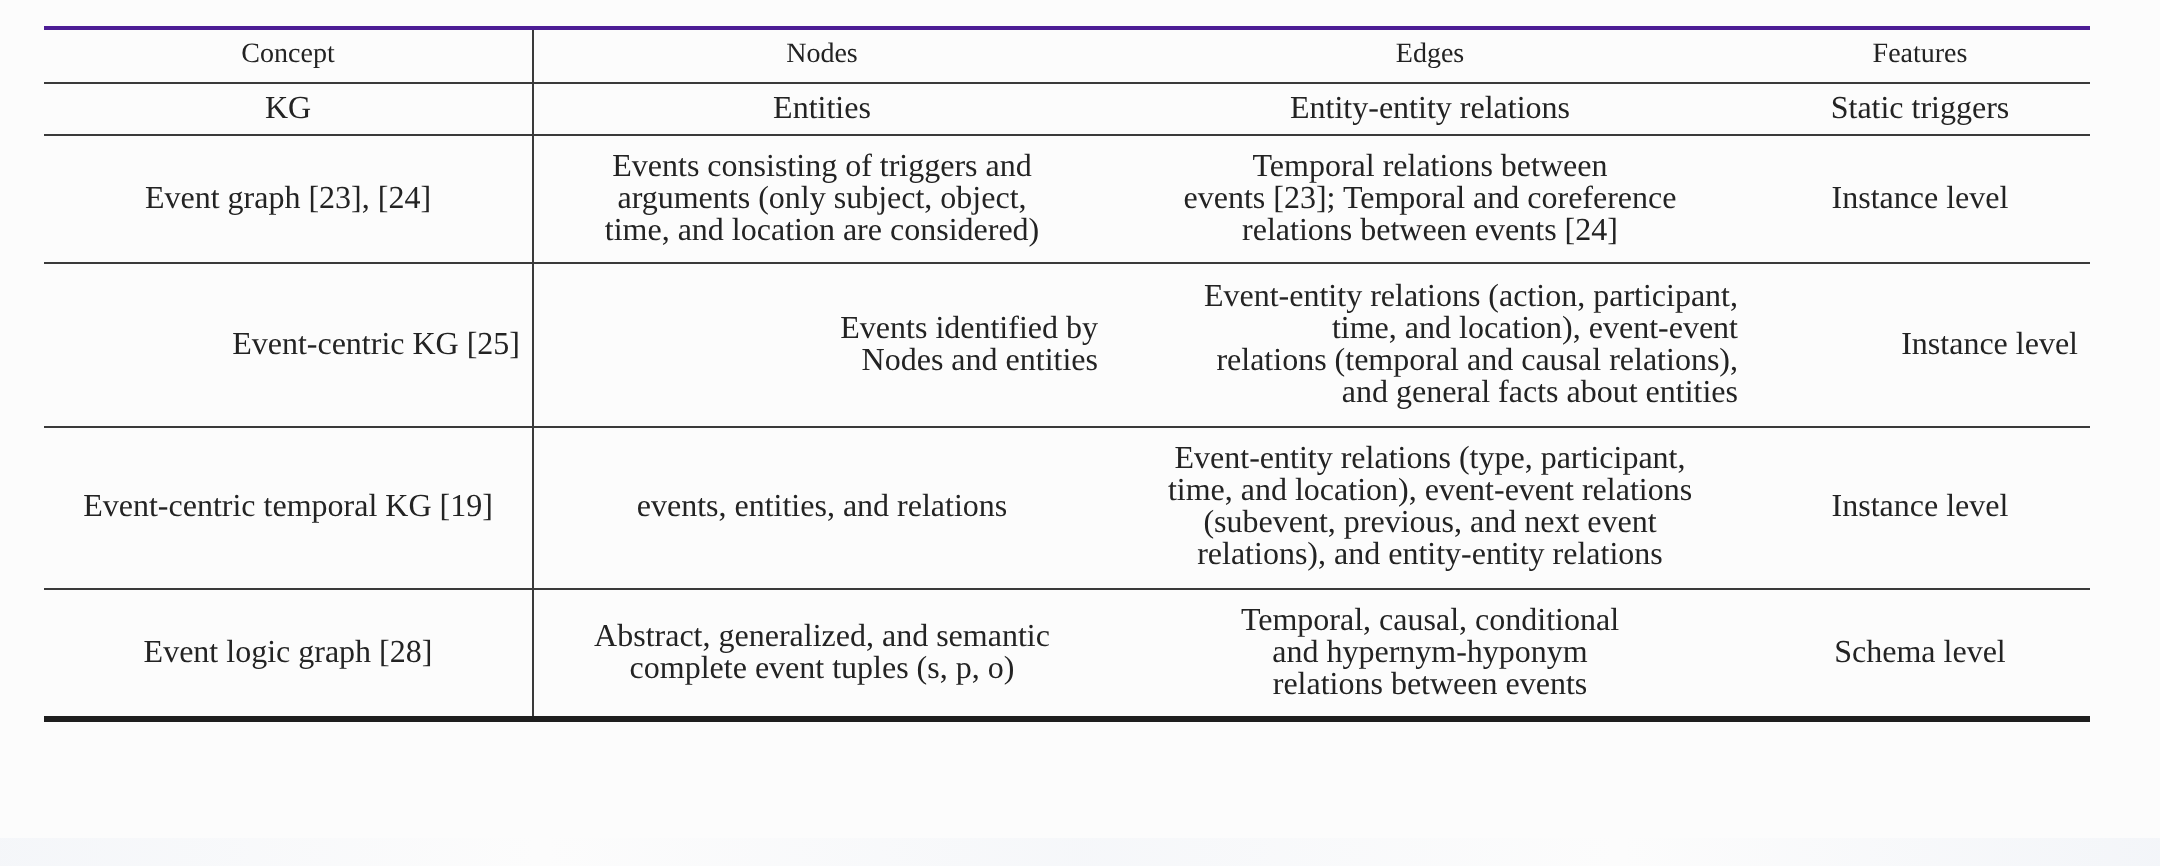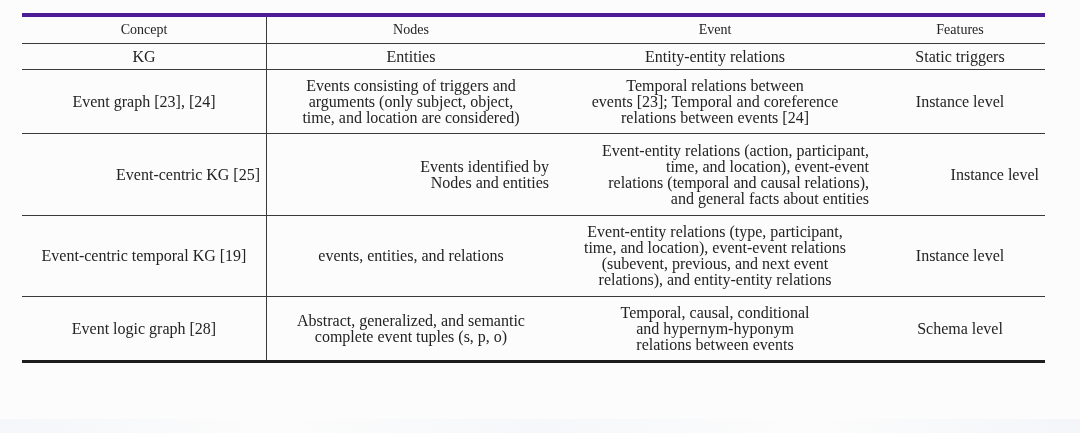--- a/index.html
+++ b/index.html
@@ -7,21 +7,21 @@
     width: 1080px; height: 433px;
     background: #fcfcfc;
     font-family: "Liberation Serif", "DejaVu Serif", serif;
     color: #232323;
     overflow: hidden;
   }
   .figure-wrap {
     position: absolute;
     left: 22px; top: 13px;
     width: 1023px;
-    border-top: 4px solid #4c1d95;
+    border-top: 2px solid #4c1d95;
     border-bottom: 3px solid #1e1e1e;
     background: transparent;
   }
   table.cmp {
     width: 100%;
     border-collapse: separate;
     border-spacing: 0;
     table-layout: fixed;
   }
   td, th {
@@ -65,21 +65,21 @@
       <col style="width:245px">
       <col style="width:288px">
       <col style="width:320px">
       <col style="width:170px">
     </colgroup>
 
     <tbody>
         <tr class="ruled h-header">
       <th class="c-concept">Concept</th>
       <th>Nodes</th>
-      <th>Event</th>
+      <th>Edges</th>
       <th>Features</th>
     </tr>
 
     <tr class="ruled h-kg">
       <td class="c-concept">KG</td>
       <td>Entities</td>
       <td>Entity-entity relations</td>
       <td>Static triggers</td>
     </tr>
 

